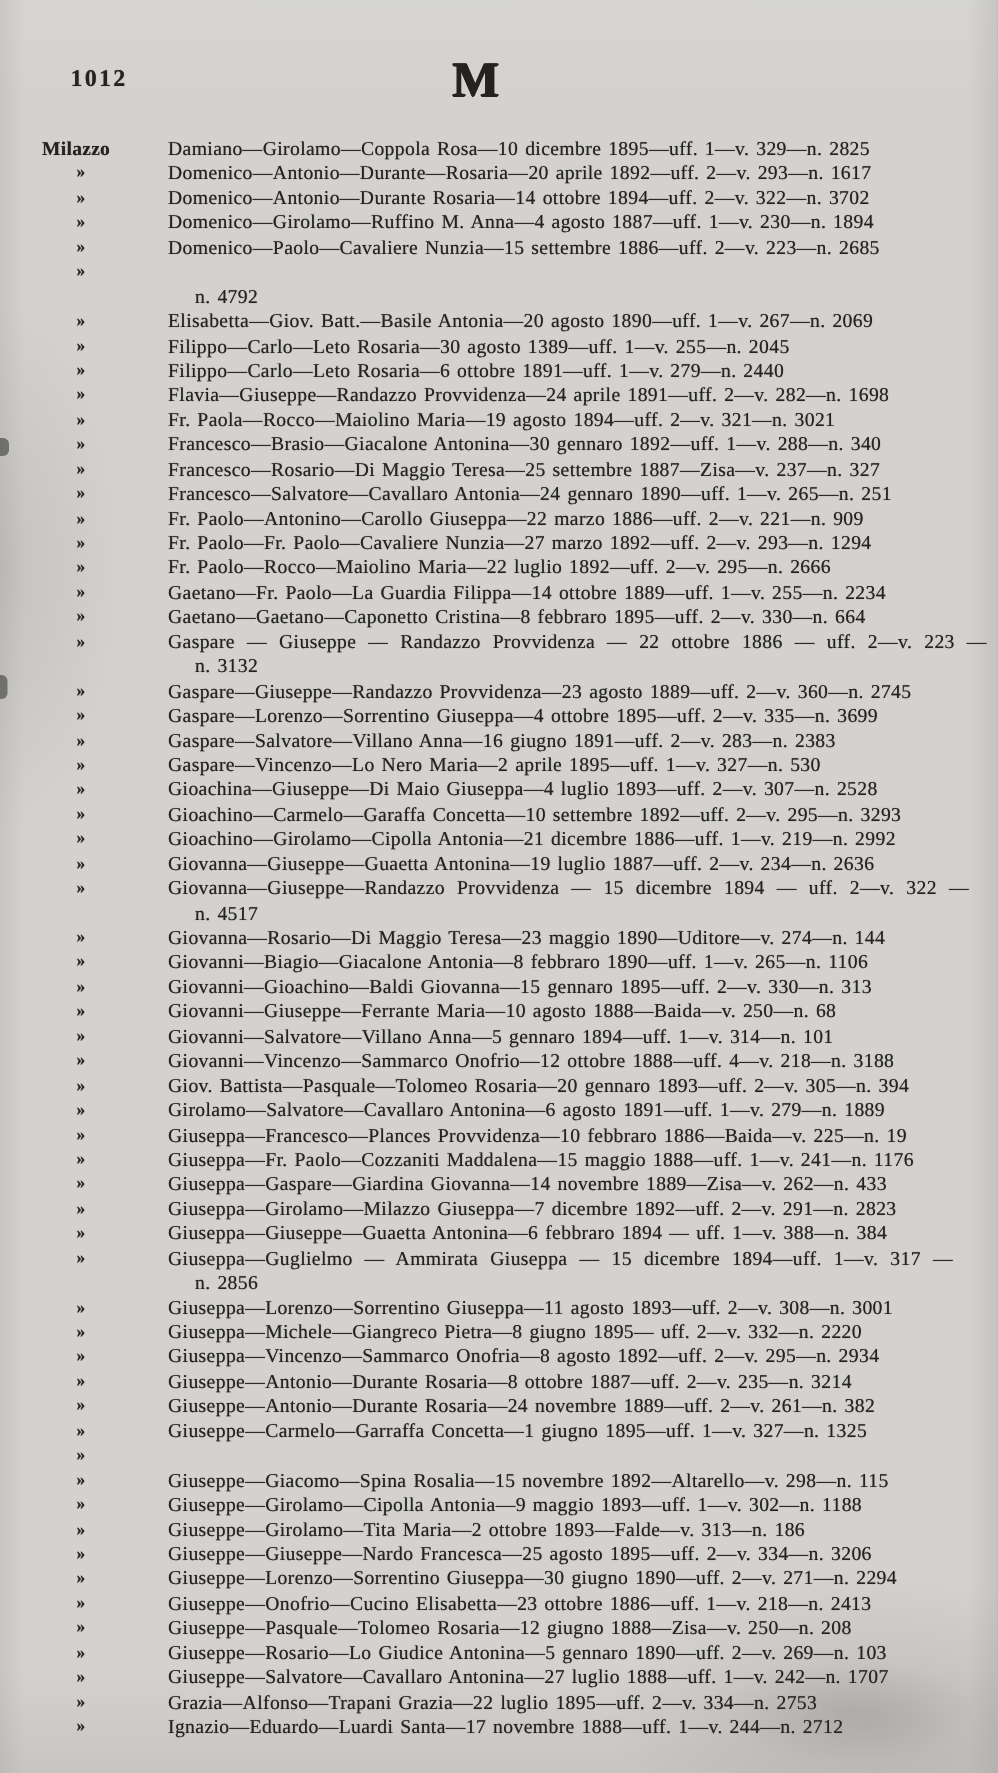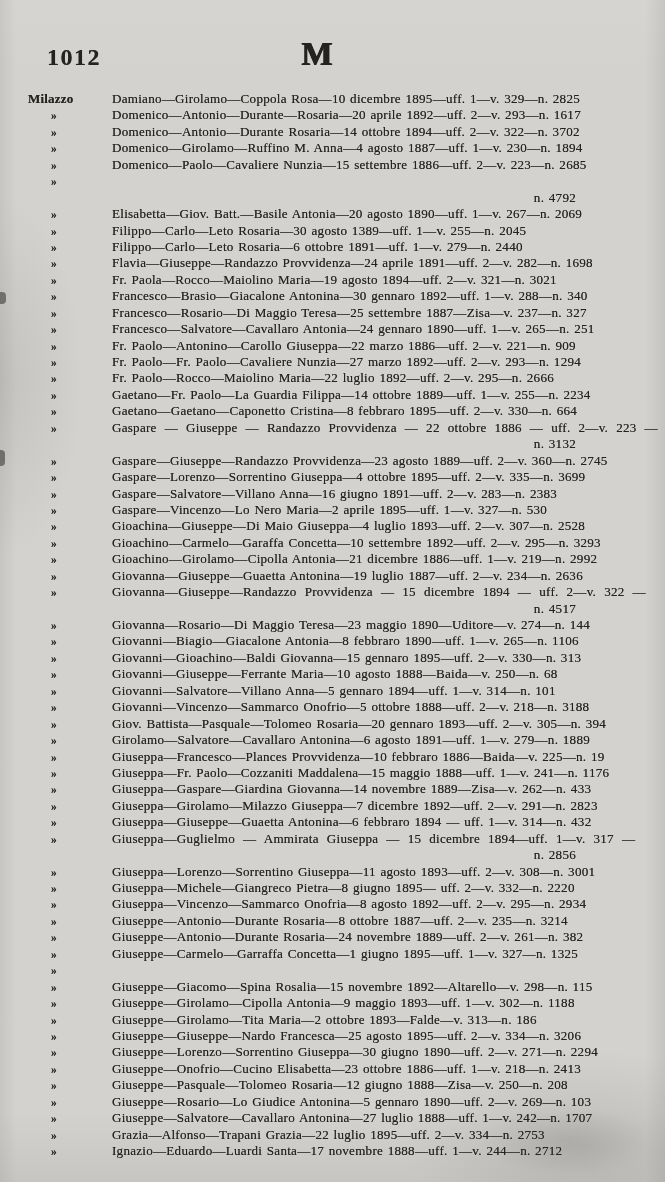--- a/index.html
+++ b/index.html
@@ -18,21 +18,21 @@
       linear-gradient(90deg, rgba(110,108,104,0.12), rgba(0,0,0,0) 2.5%, rgba(0,0,0,0) 97%, rgba(110,108,104,0.14)),
       linear-gradient(180deg, rgba(255,255,255,0.06), rgba(0,0,0,0) 6%, rgba(0,0,0,0) 94%, rgba(90,88,84,0.10)),
       var(--paper, #d3d2ce);
     text-shadow: 0 0 0.6px rgba(40,38,34,0.65);
   }
 
   .page-number {
     position: absolute;
     left: 47px;
     top: 44px;
-    font-size: 24px;
+    font-size: 16px;
     font-weight: bold;
     letter-spacing: 1.5px;
   }
 
   .section-letter {
     position: absolute;
     left: 0;
     right: 30px;
     top: 36px;
     text-align: center;
@@ -69,21 +69,21 @@
     font-size: 11.5px;
   }
 
   .text-cell {
     flex: 1 1 auto;
     font-size: 13.1px;
     letter-spacing: 0.25px;
     word-spacing: 1.1px;
   }
   .text-cell.wide { word-spacing: 4.5px; }
-  .text-cell.cont { padding-left: 18px; text-align: right; }
+  .text-cell.cont { padding-left: 18px; }
 
   .speck-a, .speck-b {
     position: absolute;
     left: 0;
     background: rgba(46,45,42,0.55);
     border-radius: 0 4px 4px 0;
   }
   .speck-a { top: 292px; width: 6px; height: 12px; }
   .speck-b { top: 450px; width: 5px; height: 16px; }
   .blotch {
@@ -244,21 +244,21 @@
       <div class="row">
     <span class="margin-cell ditto">»</span>
     <span class="text-cell">Giovanni—Giuseppe—Ferrante Maria—10 agosto 1888—Baida—v. 250—n. 68</span>
   </div>
       <div class="row">
     <span class="margin-cell ditto">»</span>
     <span class="text-cell">Giovanni—Salvatore—Villano Anna—5 gennaro 1894—uff. 1—v. 314—n. 101</span>
   </div>
       <div class="row">
     <span class="margin-cell ditto">»</span>
-    <span class="text-cell">Giovanni—Vincenzo—Sammarco Onofrio—5 ottobre 1888—uff. 2—v. 218—n. 3188</span>
+    <span class="text-cell">Giovanni—Vincenzo—Sammarco Onofrio—12 ottobre 1888—uff. 4—v. 218—n. 3188</span>
   </div>
       <div class="row">
     <span class="margin-cell ditto">»</span>
     <span class="text-cell">Giov. Battista—Pasquale—Tolomeo Rosaria—20 gennaro 1893—uff. 2—v. 305—n. 394</span>
   </div>
       <div class="row">
     <span class="margin-cell ditto">»</span>
     <span class="text-cell">Girolamo—Salvatore—Cavallaro Antonina—6 agosto 1891—uff. 1—v. 279—n. 1889</span>
   </div>
       <div class="row">
@@ -272,21 +272,21 @@
       <div class="row">
     <span class="margin-cell ditto">»</span>
     <span class="text-cell">Giuseppa—Gaspare—Giardina Giovanna—14 novembre 1889—Zisa—v. 262—n. 433</span>
   </div>
       <div class="row">
     <span class="margin-cell ditto">»</span>
     <span class="text-cell">Giuseppa—Girolamo—Milazzo Giuseppa—7 dicembre 1892—uff. 2—v. 291—n. 2823</span>
   </div>
       <div class="row">
     <span class="margin-cell ditto">»</span>
-    <span class="text-cell">Giuseppa—Giuseppe—Guaetta Antonina—6 febbraro 1894 — uff. 1—v. 314—n. 432</span>
+    <span class="text-cell">Giuseppa—Giuseppe—Guaetta Antonina—6 febbraro 1894 — uff. 1—v. 388—n. 384</span>
   </div>
       <div class="row">
     <span class="margin-cell ditto">»</span>
     <span class="text-cell wide">Giuseppa—Guglielmo — Ammirata Giuseppa — 15 dicembre 1894—uff. 1—v. 317 —</span>
   </div>
       <div class="row">
     <span class="margin-cell"></span>
     <span class="text-cell cont">n. 2856</span>
   </div>
       <div class="row">

